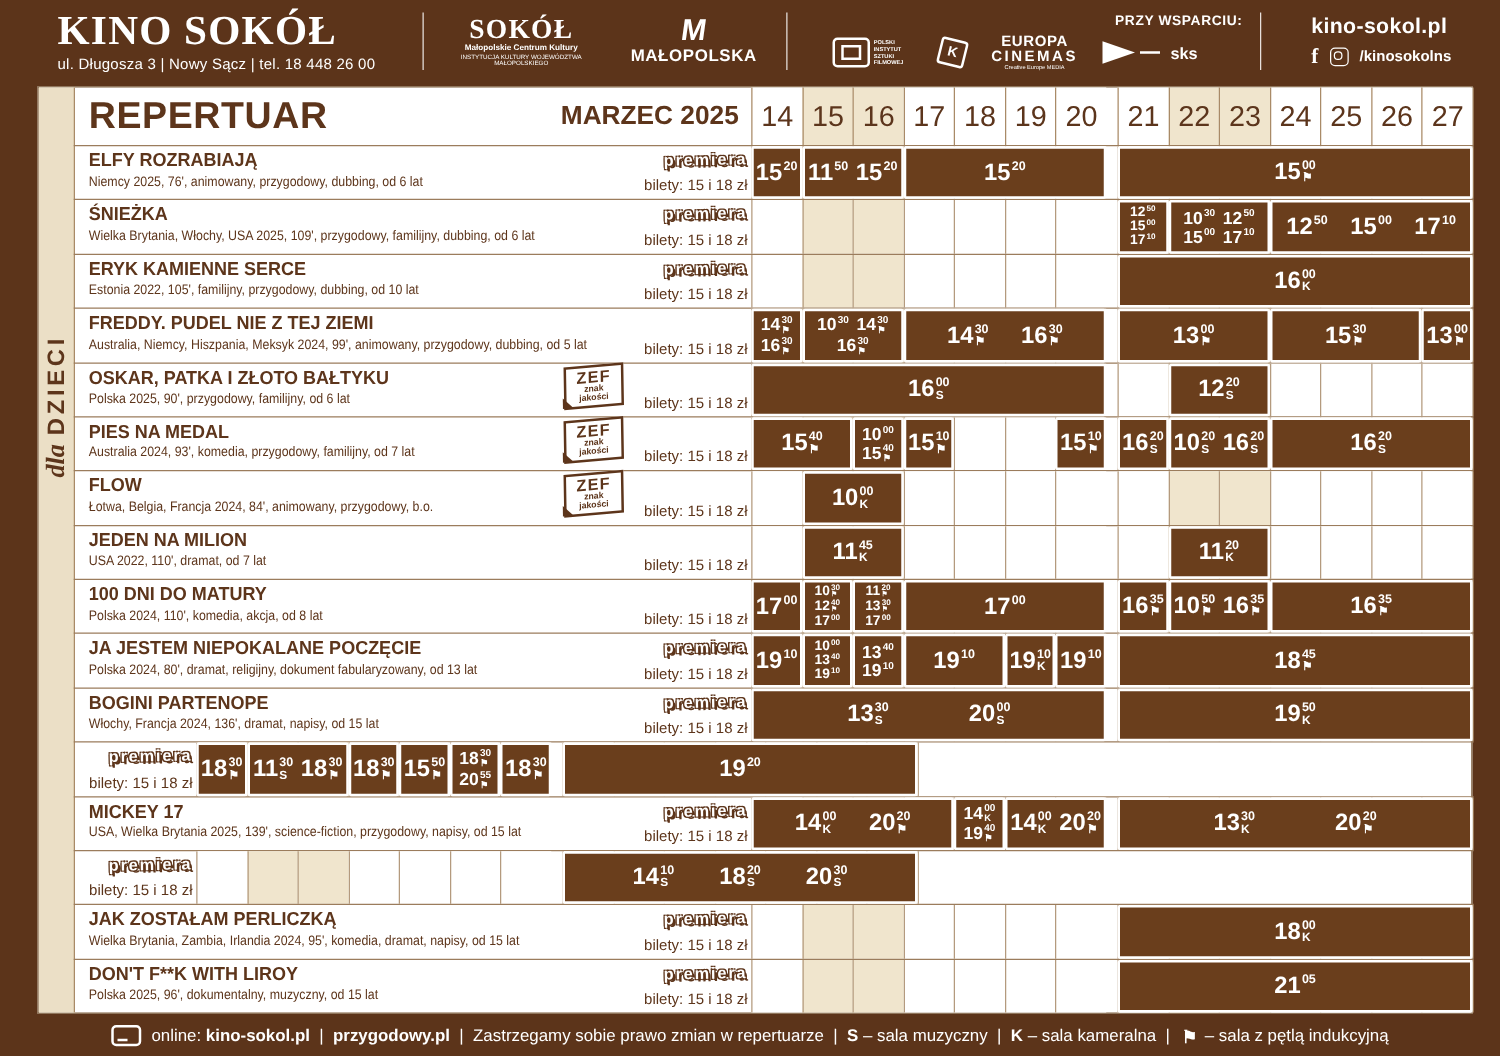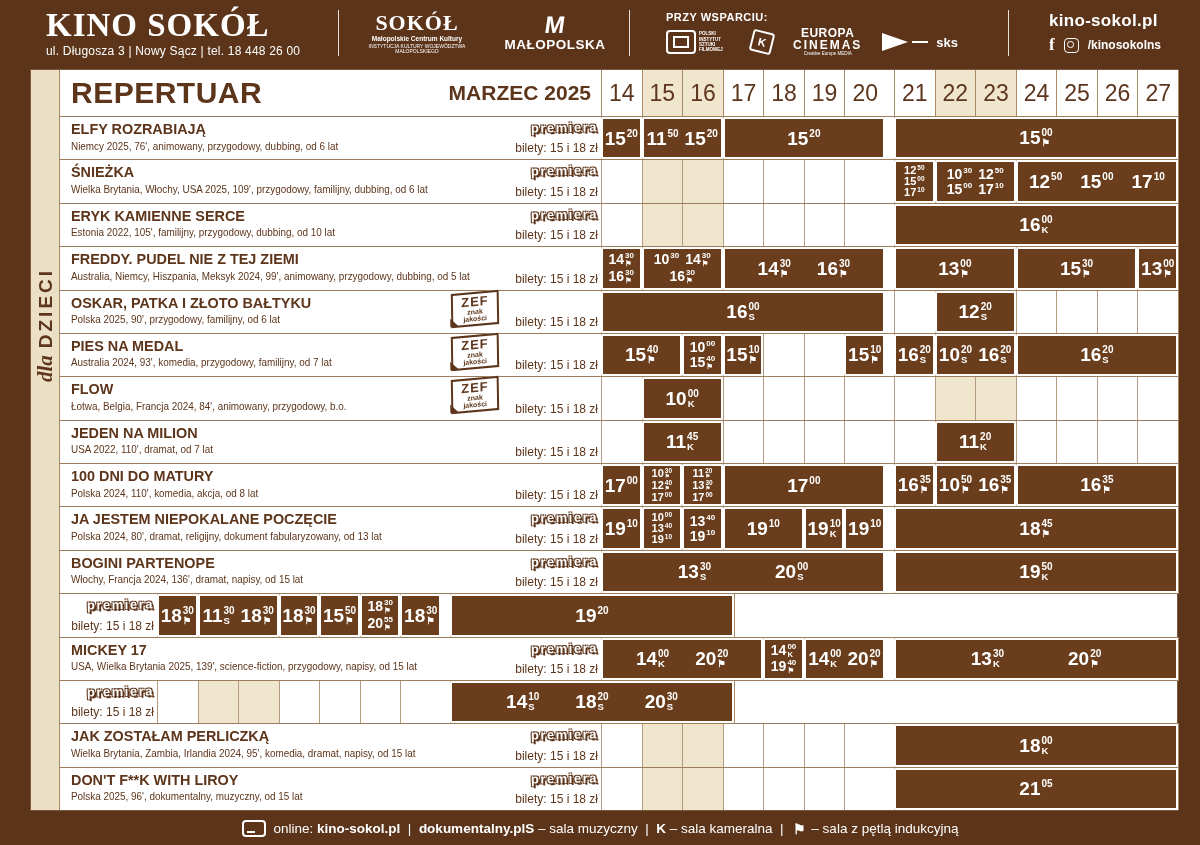--- a/index.html
+++ b/index.html
@@ -13,21 +13,21 @@
   .brand-title{font-family:"Liberation Serif",serif;font-size:33px;font-weight:700;letter-spacing:1px;line-height:1.05;}
   .brand-sub{font-size:12px;margin-top:1px;letter-spacing:.2px;}
   .sokol{flex:none;width:128px;text-align:center;line-height:1;}
   .sokol-t{font-family:Liberation Serif, serif;font-size:22px;font-weight:700;letter-spacing:1px;}
   .sokol-s1{font-size:6.5px;font-weight:700;margin-top:2px;}
   .sokol-s2{font-size:5px;margin-top:1px;}
   .malo{flex:none;width:120px;text-align:center;margin-left:14px;}
   .malo-icon{font-size:24px;font-weight:800;line-height:.9;transform:skewX(-8deg);display:inline-block;}
   .malo-t{font-size:13.5px;font-weight:700;letter-spacing:.5px;}
   .support{flex:none;width:340px;margin-left:10px;}
-  .support-label{font-size:11px;font-weight:700;letter-spacing:.5px;margin:2px 0 4px 12px;}
+  .support-label{font-size:11px;font-weight:700;letter-spacing:.5px;margin:2px 0 4px 12px;text-align:right;}
   .logos{display:flex;align-items:center;gap:20px;margin-left:12px;}
   .pisf{display:flex;align-items:center;gap:3px;}
   .pisf-box{width:26px;height:20px;border:2px solid #fff;border-radius:4px;display:flex;align-items:center;justify-content:center;}
   .pisf-box i{display:block;width:12px;height:8px;border:2px solid #fff;}
   .pisf-txt{font-size:4.5px;font-weight:700;width:32px;line-height:1.2;}
   .kstamp{width:18px;height:18px;border:2px solid #fff;border-radius:3px;transform:rotate(14deg);
           display:flex;align-items:center;justify-content:center;font-size:11px;font-weight:700;}
   .europa{text-align:center;line-height:1;}
   .europa-1{font-size:12px;font-weight:700;letter-spacing:.5px;}
   .europa-2{font-size:12px;font-weight:700;letter-spacing:2px;}
@@ -1440,20 +1440,21 @@
         </div>
       </div>
   </div>
 </div>
 
 <div class="footer" id="footer">
     <span class="tickicon"></span>
     <span class="seg">online: </span>
     <span class="seg"><b>kino-sokol.pl</b></span>
     <span class="seg">  |  </span>
-    <span class="seg"><b>dokumentalny.pl</b></span>
+    <span class="seg"><b>przygodowy.pl</b></span>
+    <span class="seg">  |  Zastrzegamy sobie prawo zmian w repertuarze  |  </span>
     <span class="seg"><b>S</b></span>
     <span class="seg"> – sala muzyczny  |  </span>
     <span class="seg"><b>K</b></span>
     <span class="seg"> – sala kameralna  |  </span>
     <span class="loopglyph">⚑</span>
     <span class="seg"> – sala z pętlą indukcyjną</span>
   </div>
 
 </body></html>

